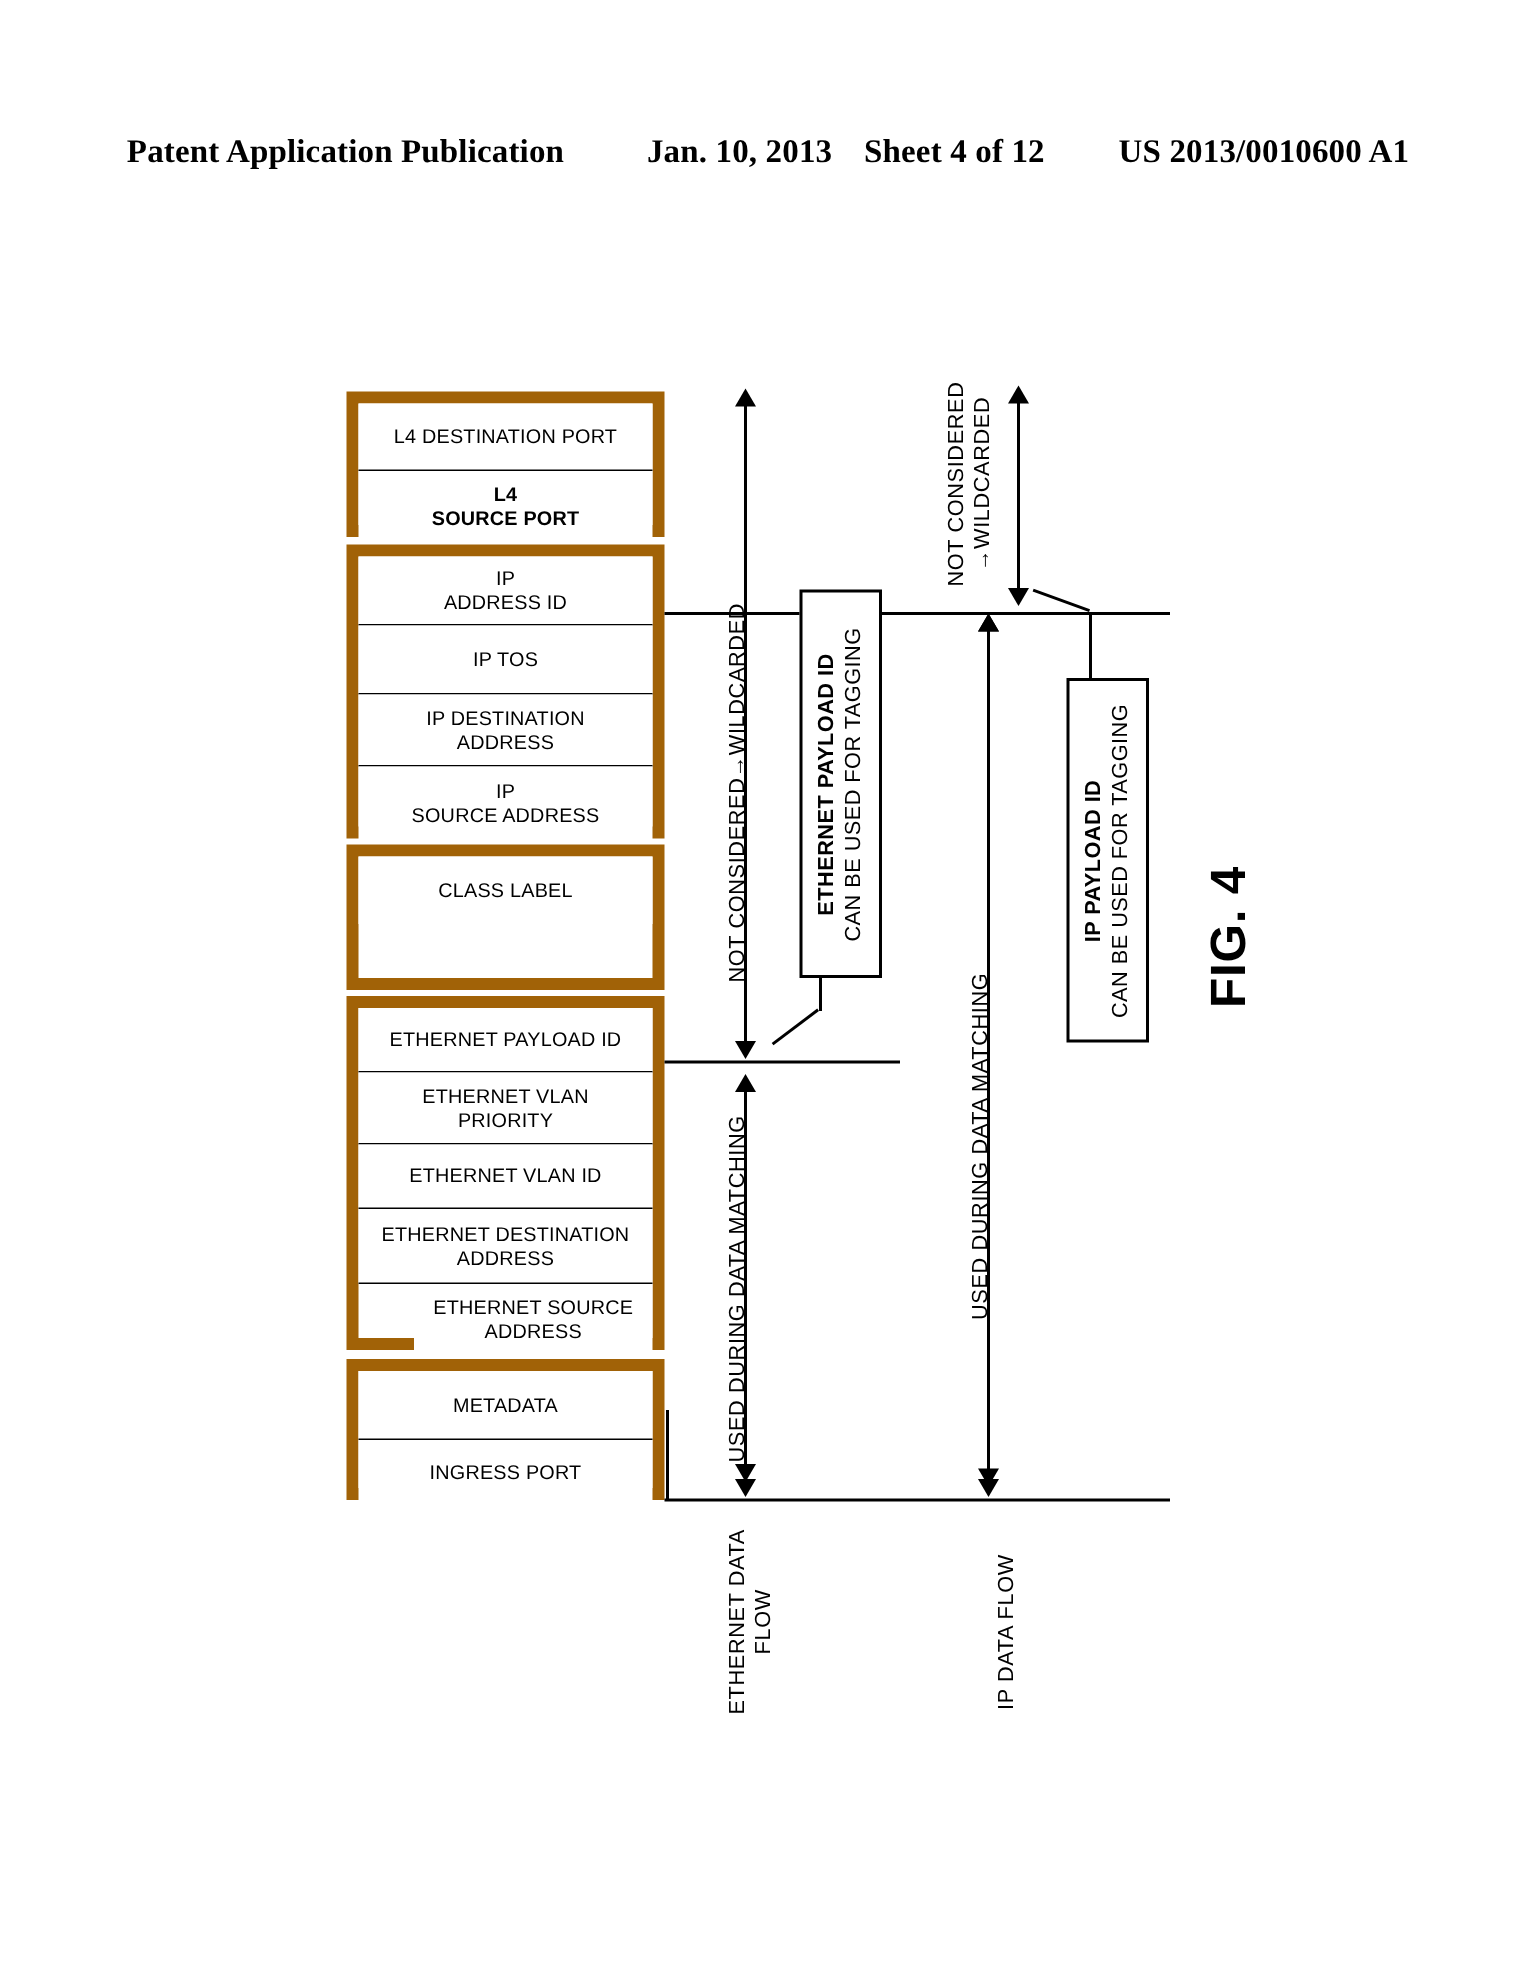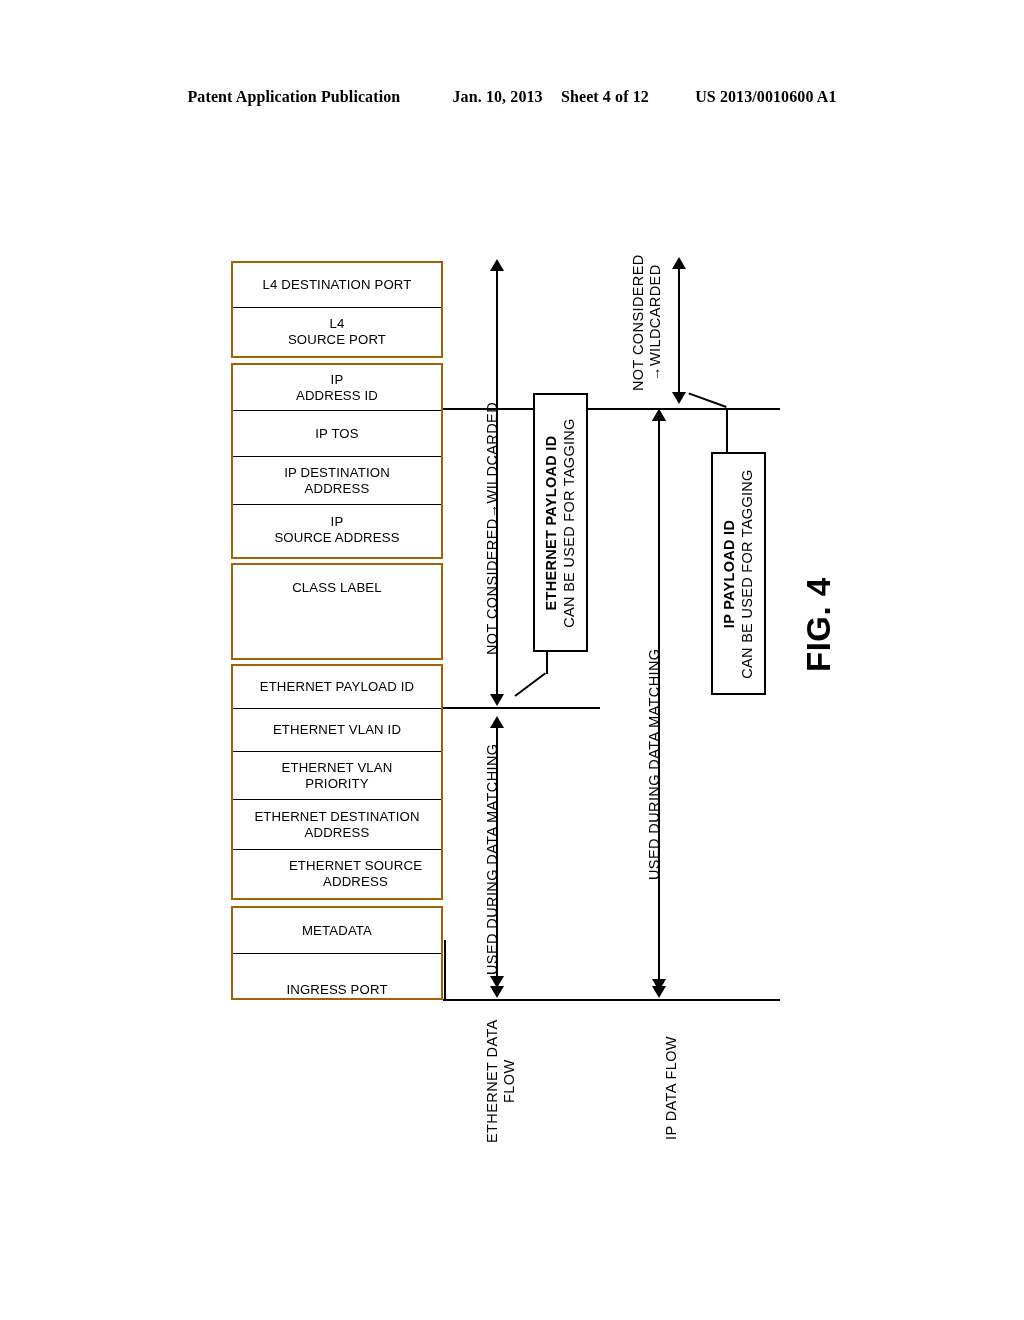--- a/index.html
+++ b/index.html
@@ -18,21 +18,21 @@
 
   
   #patent-header {
     position: absolute;
     top: 88px;
     left: 0;
     width: 1024px;
     text-align: center;
     font-family: "Liberation Serif", serif;
     font-weight: bold;
-    font-size: 16px;
+    font-size: 22px;
     letter-spacing: 0.1px;
     white-space: nowrap;
   }
   #patent-header .seg { display: inline-block; }
   #patent-header .gap-big { display: inline-block; width: 44px; }
   #patent-header .gap-sm  { display: inline-block; width: 10px; }
   #patent-header .gap-mid { display: inline-block; width: 38px; }
 
   
   #figure {
@@ -41,21 +41,21 @@
     top: 0;
     width: 1024px;
     height: 1320px;
   }
 
   
   .group {
     position: absolute;
     left: 231px;
     width: 212px;
-    border: 2px solid #a16207;
+    border: 8px solid #a16207;
     box-sizing: border-box;
     background: #fff;
   }
   .fieldbox {
     border-bottom: 1px solid #000;
     box-sizing: border-box;
     display: flex;
     align-items: center;
     justify-content: center;
     text-align: center;
@@ -175,21 +175,21 @@
   <span class="gap-mid"></span>
   <span class="seg">US 2013/0010600 A1</span>
 </div>
 
 <div id="figure">
 
   <div class="group" id="grp0" style="top:261px;height:97px;">
     <div class="fieldbox" style="height:45px;">
       <span>L4 DESTINATION PORT</span>
     </div>
-    <div class="fieldbox" style="height:48px;">
+    <div class="fieldbox" style="height:48px;font-weight:bold;">
       <span>
         <span>L4</span><br>
         <span>SOURCE PORT</span>
       </span>
     </div>
   </div>
 
   <div class="group" id="grp1" style="top:363px;height:196px;">
     <div class="fieldbox" style="height:46px;">
       <span>
@@ -217,48 +217,48 @@
   <div class="group" id="grp2" style="top:563px;height:97px;">
     <div class="fieldbox" style="height:45px;">
       <span>CLASS LABEL</span>
     </div>
   </div>
 
   <div class="group" id="grp3" style="top:664px;height:236px;">
     <div class="fieldbox" style="height:43px;">
       <span>ETHERNET PAYLOAD ID</span>
     </div>
+    <div class="fieldbox" style="height:48px;">
+      <span>
+        <span>ETHERNET VLAN</span><br>
+        <span>PRIORITY</span>
+      </span>
+    </div>
     <div class="fieldbox" style="height:43px;">
       <span>ETHERNET VLAN ID</span>
-    </div>
-    <div class="fieldbox" style="height:48px;">
-      <span>
-        <span>ETHERNET VLAN</span><br>
-        <span>PRIORITY</span>
-      </span>
     </div>
     <div class="fieldbox" style="height:50px;">
       <span>
         <span>ETHERNET DESTINATION</span><br>
         <span>ADDRESS</span>
       </span>
     </div>
     <div class="fieldbox" style="height:48px;margin-left:37px;">
       <span>
         <span>ETHERNET SOURCE</span><br>
         <span>ADDRESS</span>
       </span>
     </div>
   </div>
 
   <div class="group" id="grp4" style="top:906px;height:94px;">
     <div class="fieldbox" style="height:46px;">
       <span>METADATA</span>
     </div>
-    <div class="fieldbox" style="height:44px;align-items:flex-end;">
+    <div class="fieldbox" style="height:44px;">
       <span>INGRESS PORT</span>
     </div>
   </div>
 
   <div class="hline" style="left:443px; top:408px; width:337px;"></div>
   <div class="hline" style="left:443px; top:707px; width:157px;"></div>
   <div class="hline" style="left:443px; top:999px; width:337px;"></div>
 
   <div class="vline" style="left:444px; top:940px; height:60px;"></div>
 

